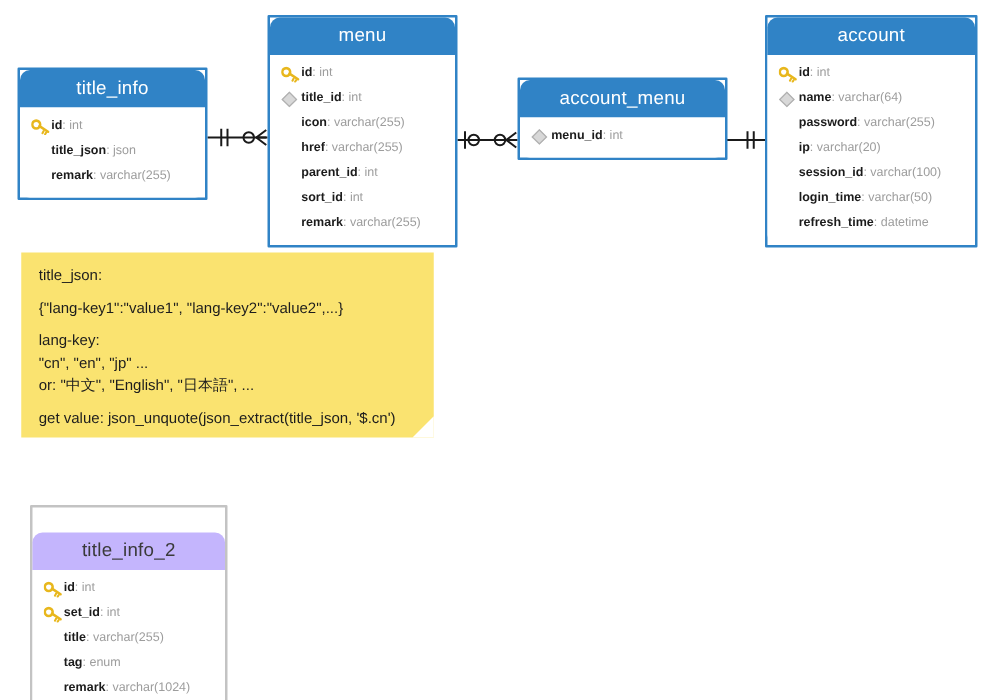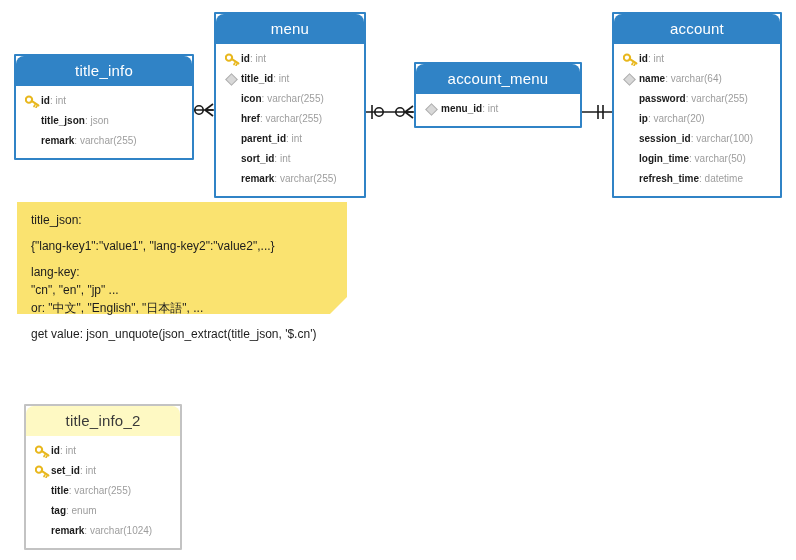--- a/index.html
+++ b/index.html
@@ -10,21 +10,21 @@
 
   
   .table{position:absolute;border-radius:1px;box-sizing:border-box;}
   .table .hdr{
     height:30px;line-height:30px;text-align:center;color:#ffffff;
     font-size:15px;border-radius:8px 8px 0 0;letter-spacing:.2px;
   }
   .table.blue{background:#ffffff;border:2px solid #3083c6;}
   .table.blue .hdr{background:#3083c6;}
   .table.gray{background:#ffffff;border:2px solid #c3c3c3;}
-  .table.gray .hdr{background:#fef9c3;color:#3a3a3a;}
+  .table.gray .hdr{background:#c4b5fd;color:#3a3a3a;margin-top:20px;}
   .table .body{padding:5px 0 7px 0;background:#ffffff;border-radius:0 0 8px 8px;}
 
   .col{height:20px;line-height:20px;padding-left:8px;font-size:10px;
        white-space:nowrap;color:#202020;position:relative;}
   .col .mark{display:inline-block;width:17px;height:20px;vertical-align:top;
              position:relative;}
   .col .nm{font-weight:600;color:#1b1b1b;}
   .col .ty{color:#9d9d9d;}
 
   
@@ -69,21 +69,21 @@
 
         account --&gt;
       <line x1="556" y1="112" x2="612" y2="112"></line>
       <path d="M565,112 L557,106 M565,112 L557,118 M565,112 L557,112"></path>
       <circle cx="569" cy="112" r="4.2"></circle>
       <line x1="598" y1="105" x2="598" y2="119"></line>
       <line x1="603" y1="105" x2="603" y2="119"></line>
     </g>
   </svg>
 
-  <div class="table blue" style="left:14px;top:54px;width:180px;">
+  <div class="table blue" style="left:14px;top:54px;width:152px;">
     <div class="hdr">title_info</div>
     <div class="body">
       <div class="col">
         <span class="mark">
           <svg class="keyico" viewBox="0 0 16 14" xmlns="http://www.w3.org/2000/svg">
             <circle cx="4.2" cy="5" r="3.4" fill="none" stroke="#e8b71d" stroke-width="2.2"></circle>
             <path d="M7,6.4 L14.4,11.2" stroke="#e8b71d" stroke-width="2.2" stroke-linecap="round"></path>
             <path d="M10.6,10.6 L9.6,12.4 M12.8,11.9 L11.9,13.4" stroke="#e8b71d" stroke-width="1.8" stroke-linecap="round"></path>
           </svg>
         </span><span class="nm">id</span><span class="ty">: <span>int</span></span>
@@ -198,21 +198,21 @@
       </div>
       <div class="col">
         <span class="mark"></span><span class="nm">tag</span><span class="ty">: <span>enum</span></span>
       </div>
       <div class="col">
         <span class="mark"></span><span class="nm">remark</span><span class="ty">: <span>varchar(1024)</span></span>
       </div>
     </div>
   </div>
 
-  <div class="note" style="left:17px;top:202px;width:330px;height:112px;">
+  <div class="note" style="left:17px;top:202px;width:330px;height:148px;">
     <p class="ln">title_json:</p>
     <p class="ln">{"lang-key1":"value1", "lang-key2":"value2",...}</p>
     <p class="ln tight">lang-key:</p>
     <p class="ln tight">"cn", "en", "jp" ...</p>
     <p class="ln">or: "中文", "English", "日本語", ...</p>
     <p class="ln">get value: json_unquote(json_extract(title_json, '$.cn')</p>
     <span class="fold"></span>
   </div>
 
 </div>

